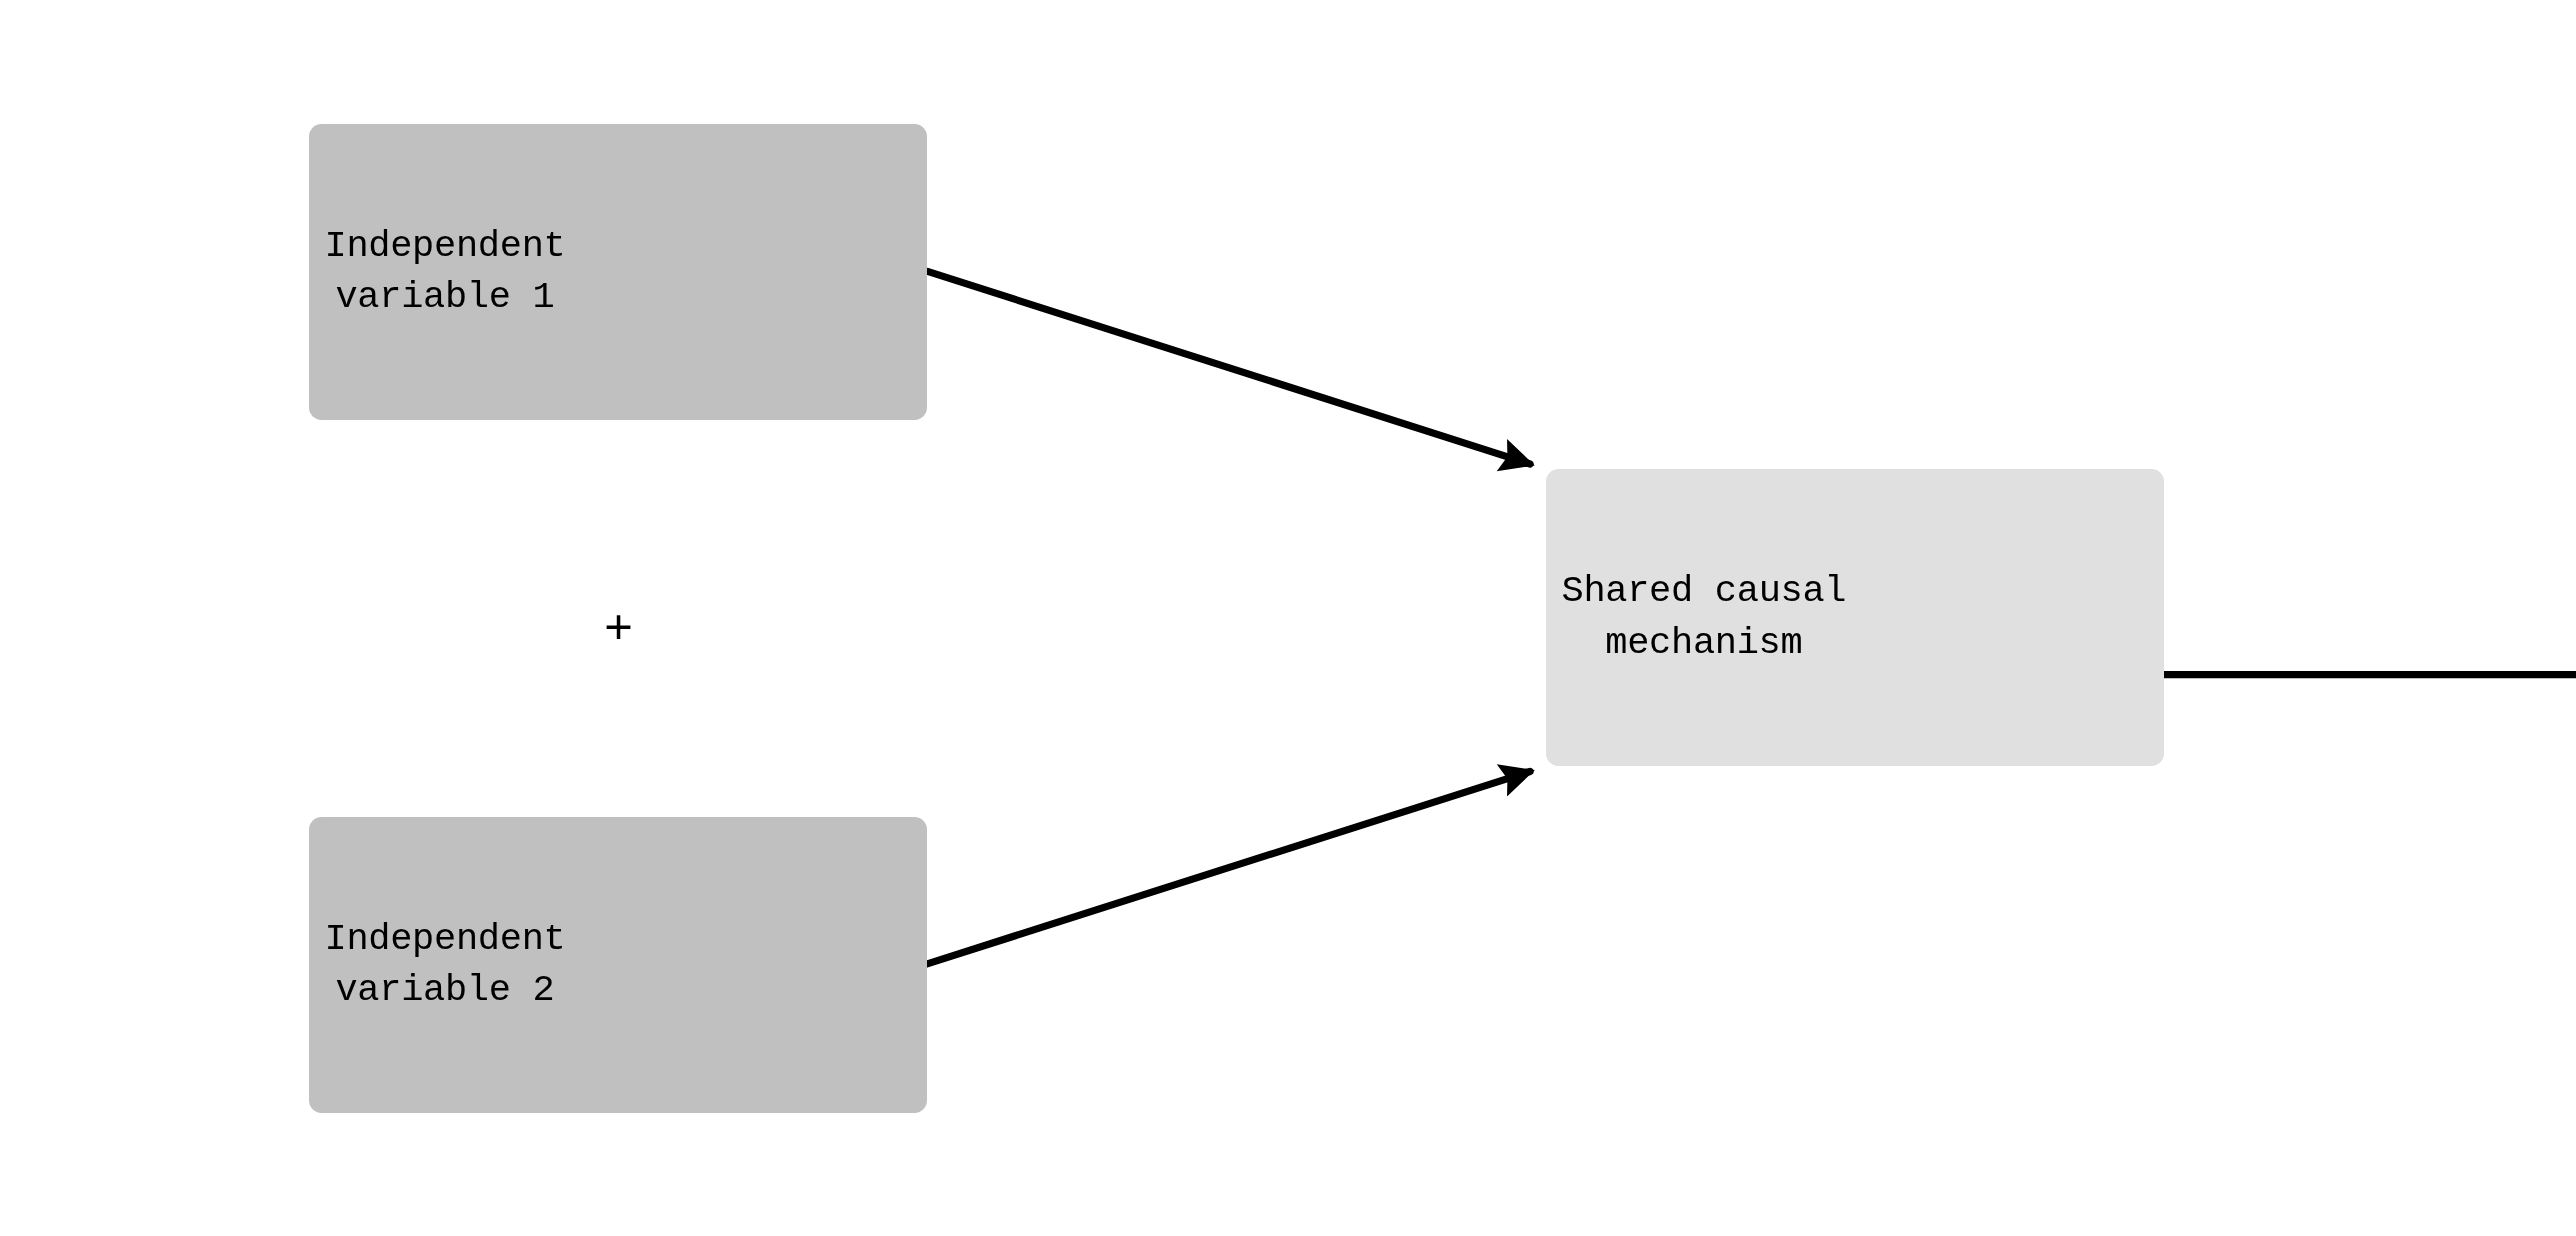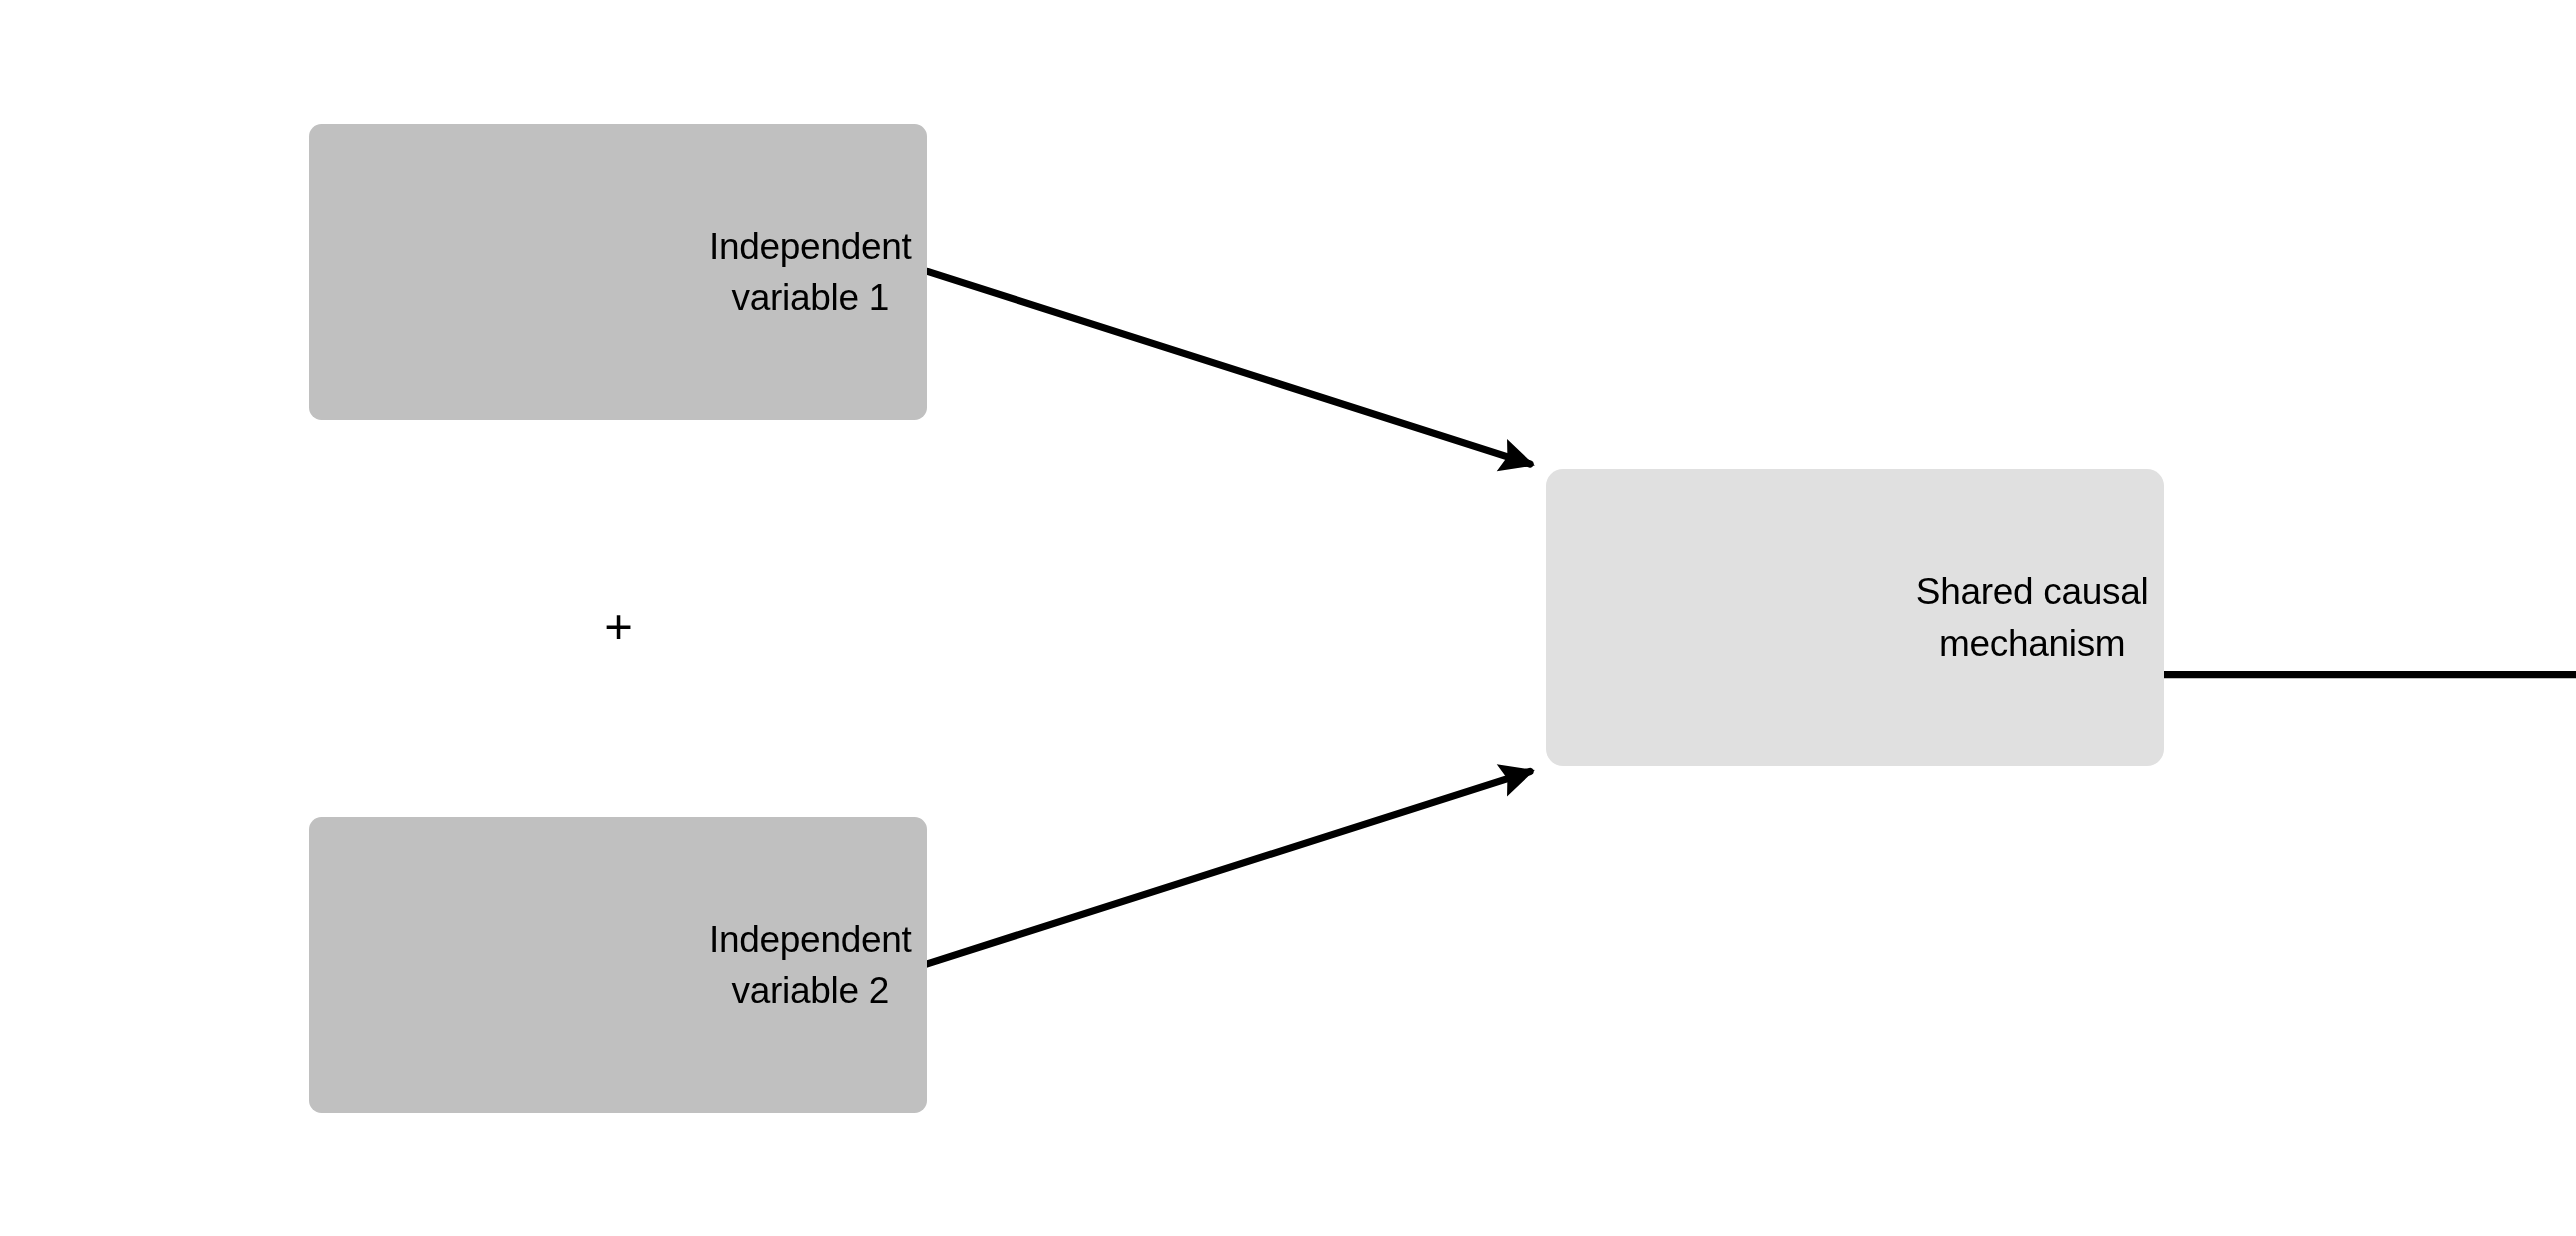--- a/index.html
+++ b/index.html
@@ -13,28 +13,29 @@
     height: 1236px;
     background: #ffffff;
     overflow: hidden;
     font-family: "Liberation Sans", "DejaVu Sans", sans-serif;
   }
   .node {
     position: absolute;
     box-sizing: border-box;
     display: flex;
     align-items: center;
-    justify-content: flex-end;
+    justify-content: flex-start;
     text-align: center;
     border-radius: 12.4px;
     color: #000000;
     font-size: 37px;
     line-height: 1.38;
     font-weight: 400;
     letter-spacing: -0.3px;
+    font-family: Liberation Mono, monospace;
     -webkit-font-smoothing: antialiased;
   }
   .node-label {
     white-space: pre-line;
     padding: 0 15.5px;
   }
   #node-iv1 {
     left: 309px;  top: 124px;
     width: 618px; height: 296px;
   }
@@ -91,21 +92,21 @@
   <div class="node" id="node-iv1" style="left: 309px; top: 124px; width: 618px; height: 296px; background: rgb(192, 192, 192); color: rgb(0, 0, 0);">
     <span class="node-label">Independent
 variable 1</span>
   </div>
 
   <div class="node" id="node-iv2" style="left: 309px; top: 817px; width: 618px; height: 296px; background: rgb(192, 192, 192); color: rgb(0, 0, 0);">
     <span class="node-label">Independent
 variable 2</span>
   </div>
 
-  <div class="node" id="node-mech" style="left: 1546px; top: 469px; width: 618px; height: 297px; background: rgb(224, 224, 224); color: rgb(0, 0, 0); border-radius: 17px;">
+  <div class="node" id="node-mech" style="left: 1546px; top: 469px; width: 618px; height: 297px; background: rgb(224, 224, 224); color: rgb(0, 0, 0);">
     <span class="node-label">Shared causal
 mechanism</span>
   </div>
 
   <div id="plus-operator" style="color: rgb(0, 0, 0);">+</div>
 
 </div>
 
 
 </body></html>

